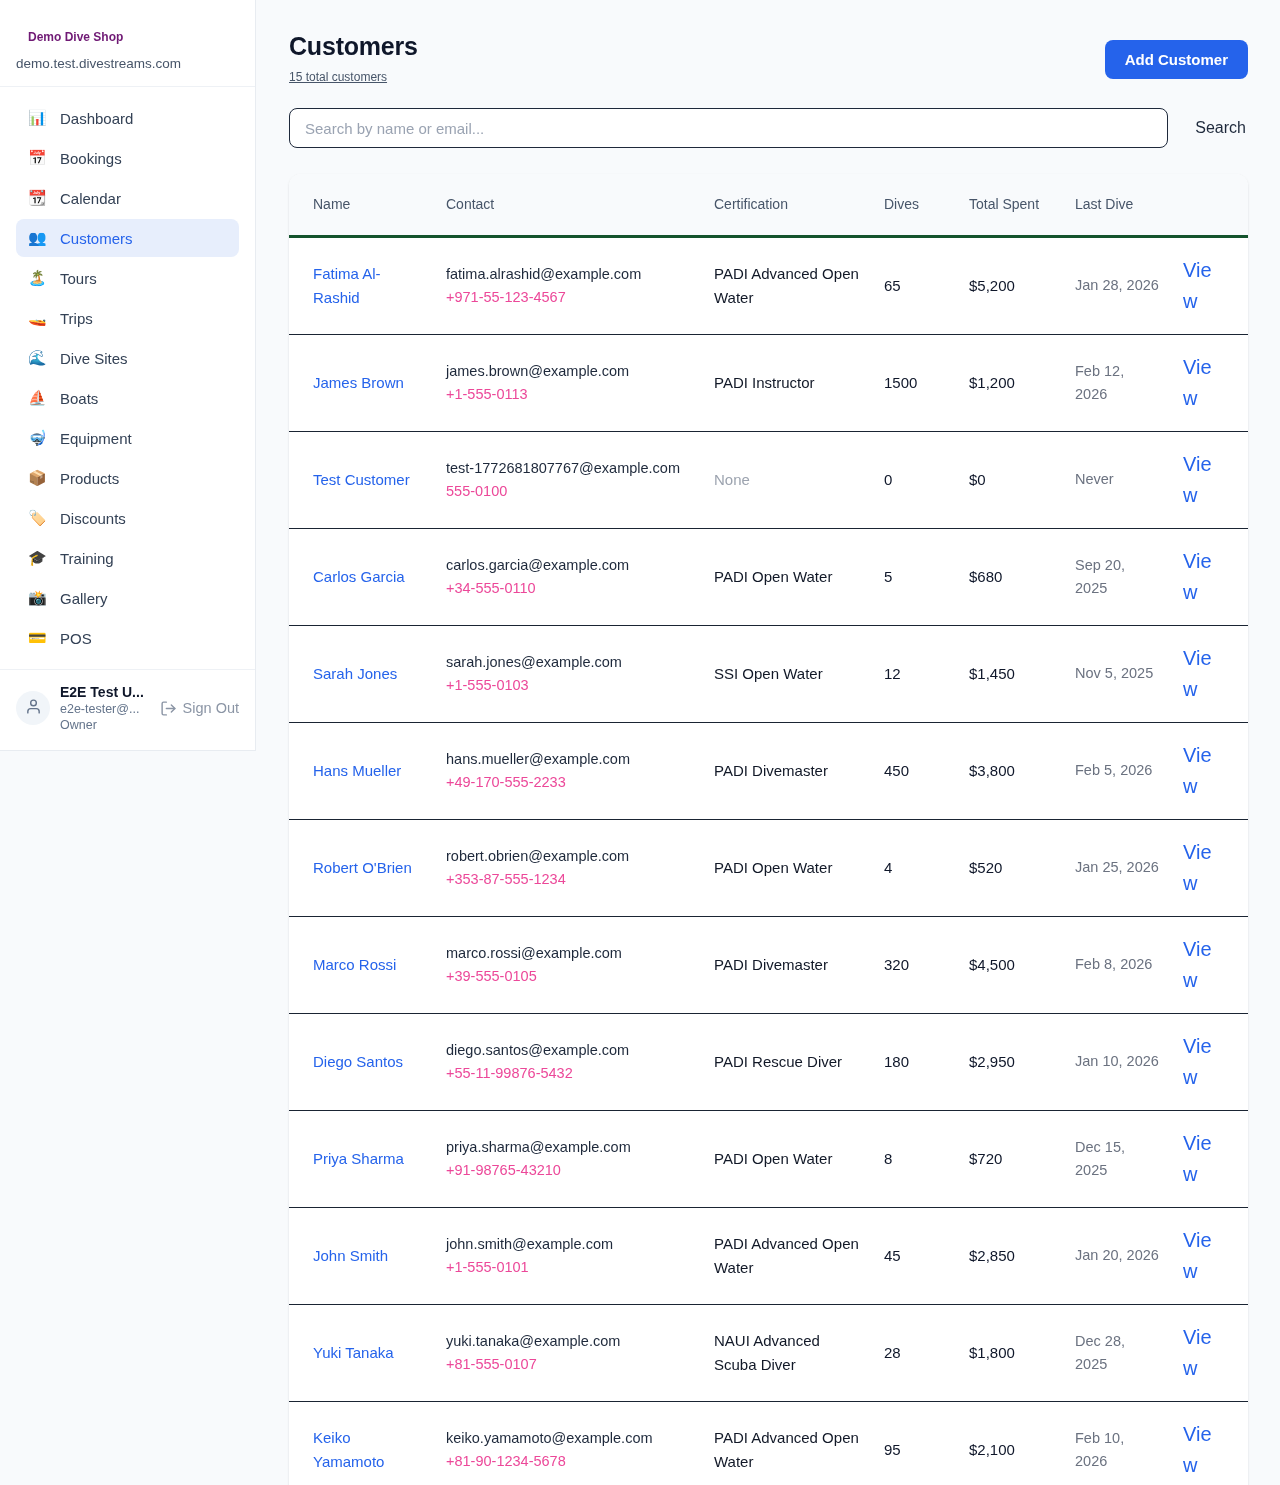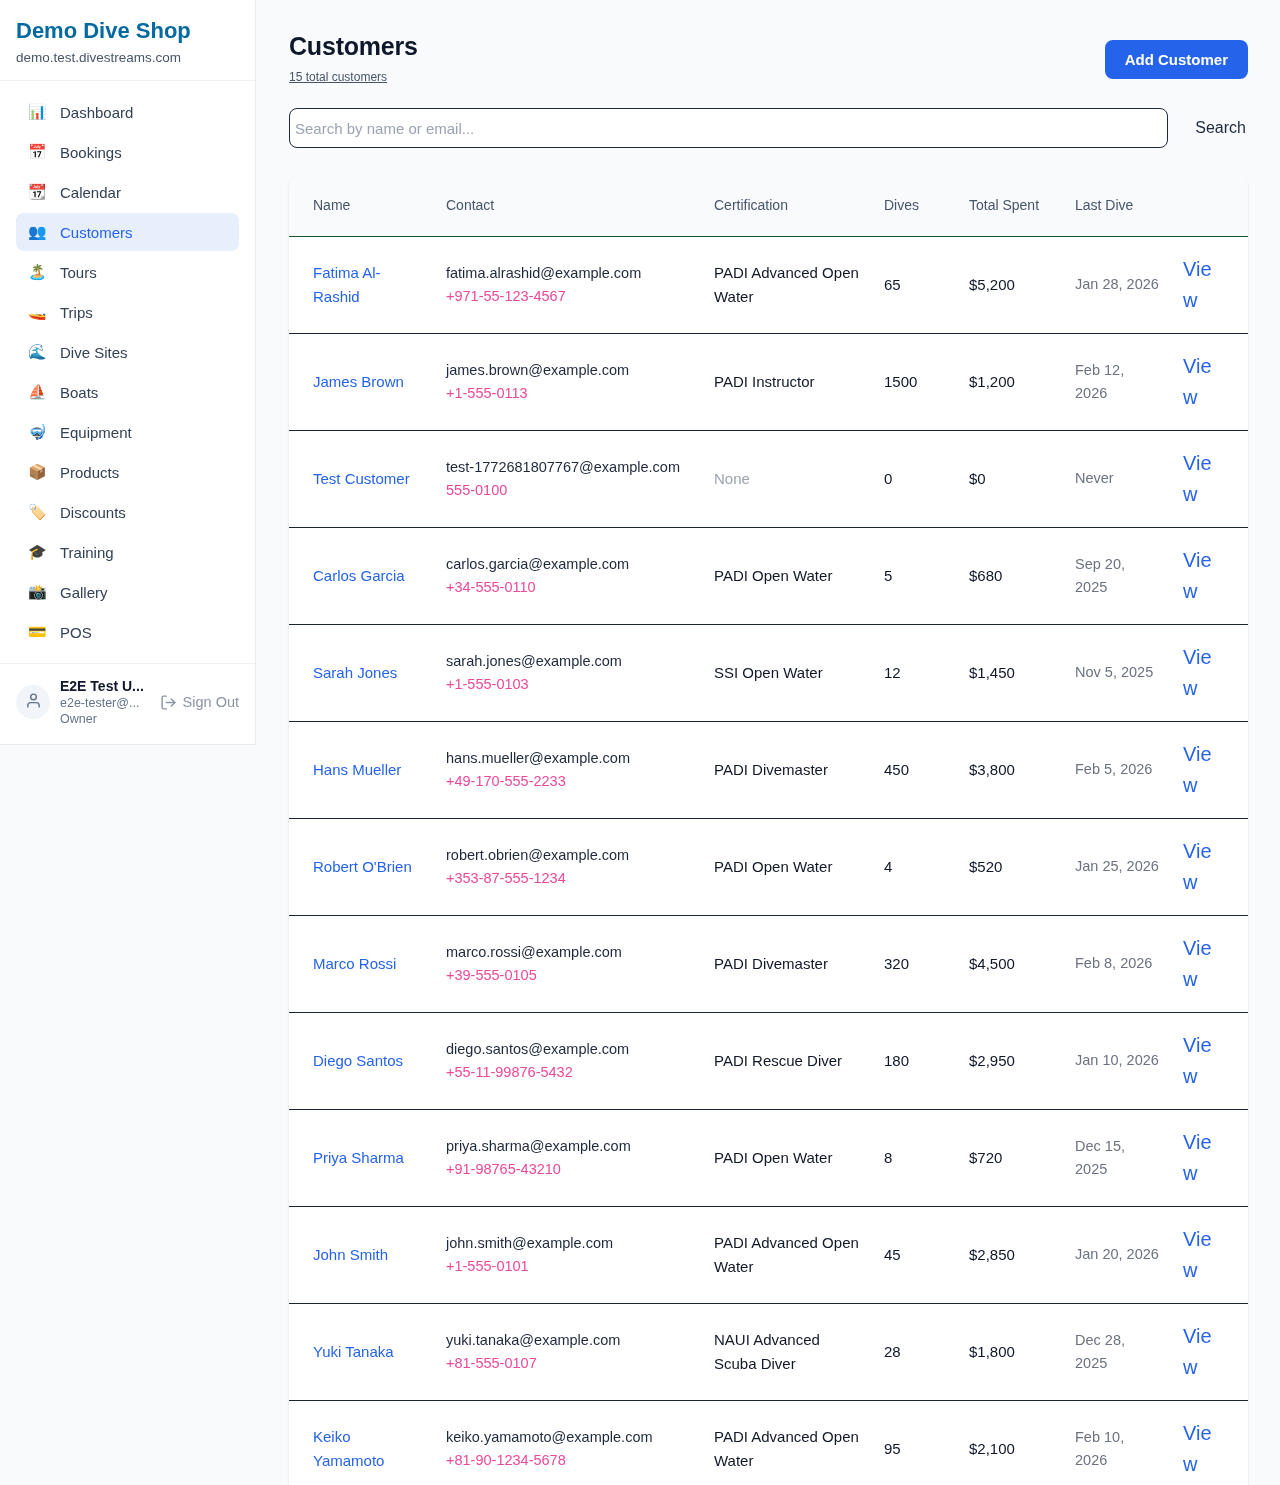--- a/index.html
+++ b/index.html
@@ -13,21 +13,21 @@
   .page { position: relative; width: 1280px; min-height: 1485px; }
 
   
   .sidebar {
     position: absolute; left: 0; top: 0; width: 256px;
     background: #ffffff;
     border-right: 1px solid #e8ecf1;
     border-bottom: 1px solid #e8ecf1;
   }
   .brand { padding: 18px 16px 15px 16px; border-bottom: 1px solid #eef1f5; }
-  .brand-name { font-size: 22px; font-weight: 700; color: #0369a1; margin: 0; line-height: 1.2; }
+  .brand-name { font-size: 12px; font-weight: 700; color: #701a75; margin: 12px; line-height: 1.2; }
   .brand-domain { font-size: 13.5px; color: #475569; margin-top: 6px; }
   .nav { padding: 12px 16px 10px 16px; }
   .nav-item {
     display: flex; align-items: center; gap: 12px;
     padding: 10px 12px; border-radius: 8px;
     font-size: 15px; color: #334155; cursor: pointer;
     margin-bottom: 2px; white-space: nowrap;
   }
   .nav-item.active { background: #e7eefc; color: #2563eb; font-weight: 500; }
   .nav-emoji { width: 20px; text-align: center; font-size: 15px; flex: none; }
@@ -57,41 +57,41 @@
   .page-subtitle { font-size: 12px; color: #475569; margin-top: 9px; text-decoration: underline; }
   .add-btn {
     background: #2563eb; color: #ffffff; border: none; border-radius: 8px;
     padding: 11px 20px; font-size: 15px; font-weight: 600; font-family: inherit; cursor: pointer;
     margin-top: 8px;
   }
   .search-row { display: flex; align-items: center; gap: 25px; margin-top: 24px; }
   .search-input {
     flex: 1; height: 40px; background: #fff;
     border: 1px solid #1e293b; border-radius: 8px;
-    padding: 0 5px; font-size: 15px; color: #0f172a; font-family: inherit; outline: none;
+    padding: 0 15px; font-size: 15px; color: #0f172a; font-family: inherit; outline: none;
   }
   .search-input::placeholder { color: #9aa3b2; }
   .search-btn {
     background: none; border: none; font-family: inherit;
     font-size: 16px; color: #1e293b; cursor: pointer; padding: 4px 2px; flex: none;
   }
 
   
   .table-card {
     margin-top: 26px; background: #ffffff; border-radius: 12px;
     box-shadow: 0 1px 2px rgba(16,24,40,.05), 0 1px 3px rgba(16,24,40,.08);
     overflow: hidden;
     padding-bottom: 10px;
   }
   table { width: 100%; border-collapse: collapse; table-layout: fixed; }
   thead th {
     background: #f8fafc; text-align: left;
     font-size: 14px; font-weight: 500; color: #475569;
     padding: 11px 12px; line-height: 1.45;
-    border-bottom: 1px solid #14532d;
+    border-bottom: 3px solid #14532d;
     height: 62px; vertical-align: middle;
   }
   tbody td {
     padding: 17px 12px; font-size: 15px; color: #0f172a;
     border-bottom: 1px solid #1a2433; vertical-align: middle; line-height: 1.55;
     overflow-wrap: break-word;
   }
   tbody tr:last-child td { border-bottom: none; }
   th:first-child, td:first-child { padding-left: 24px; }
   th:last-child, td:last-child { padding-right: 24px; }

